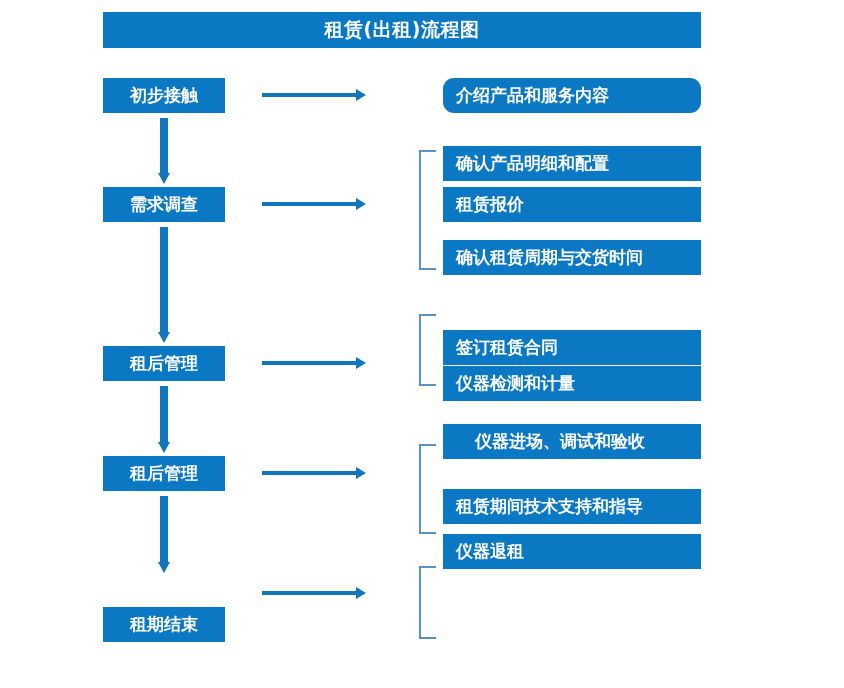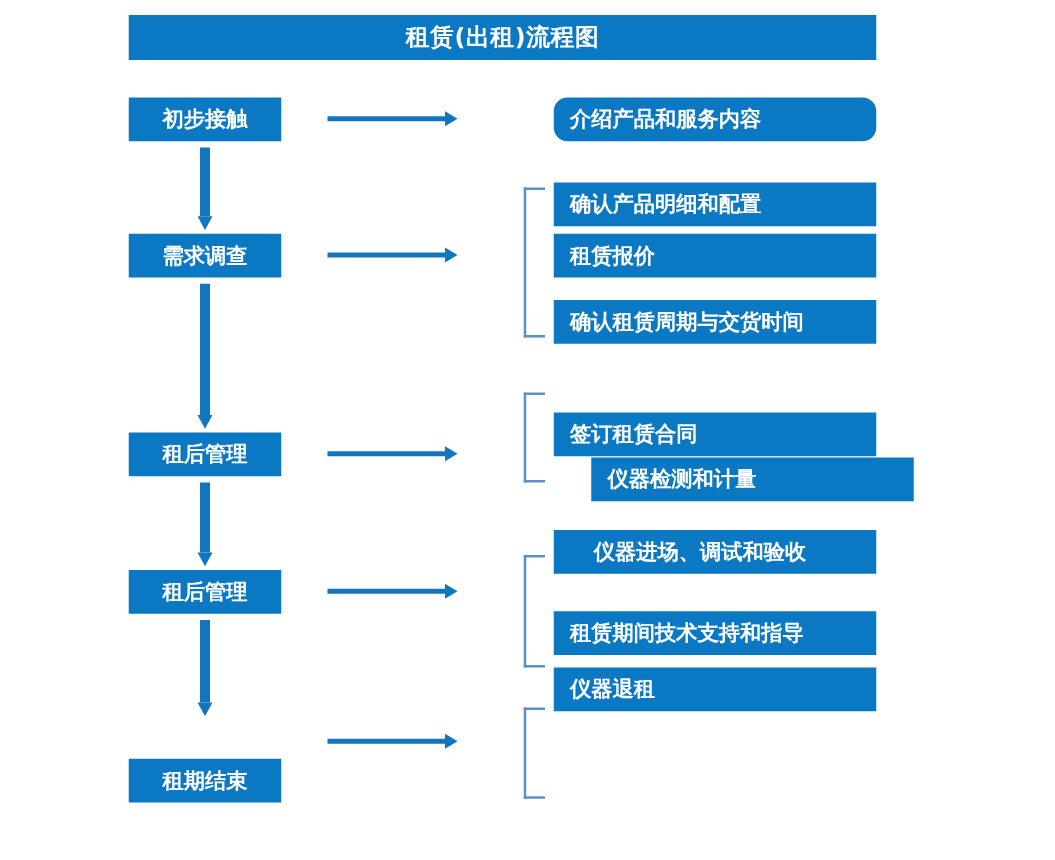--- a/index.html
+++ b/index.html
@@ -171,20 +171,20 @@
   <div class="bracket" style="top:444px; height:90px;"></div>
   <div class="bracket" style="top:566px; height:73px;"></div>
 
   <div class="node right" style="top:78px;border-radius:11px;">介绍产品和服务内容</div>
 
   <div class="node right" style="top:146px;">确认产品明细和配置</div>
   <div class="node right" style="top:187px;">租赁报价</div>
   <div class="node right" style="top:240px;">确认租赁周期与交货时间</div>
 
   <div class="node right" style="top:330px;text-align:right;">签订租赁合同</div>
-  <div class="node right" style="top:366px;margin-left:30px;">仪器检测和计量</div>
+  <div class="node right" style="top:366px;">仪器检测和计量</div>
 
   <div class="node right" style="top:424px;padding-left:32px;">仪器进场、调试和验收</div>
   <div class="node right" style="top:489px;">租赁期间技术支持和指导</div>
 
   <div class="node right" style="top:534px;">仪器退租</div>
 
 </div>
 
 </body></html>

